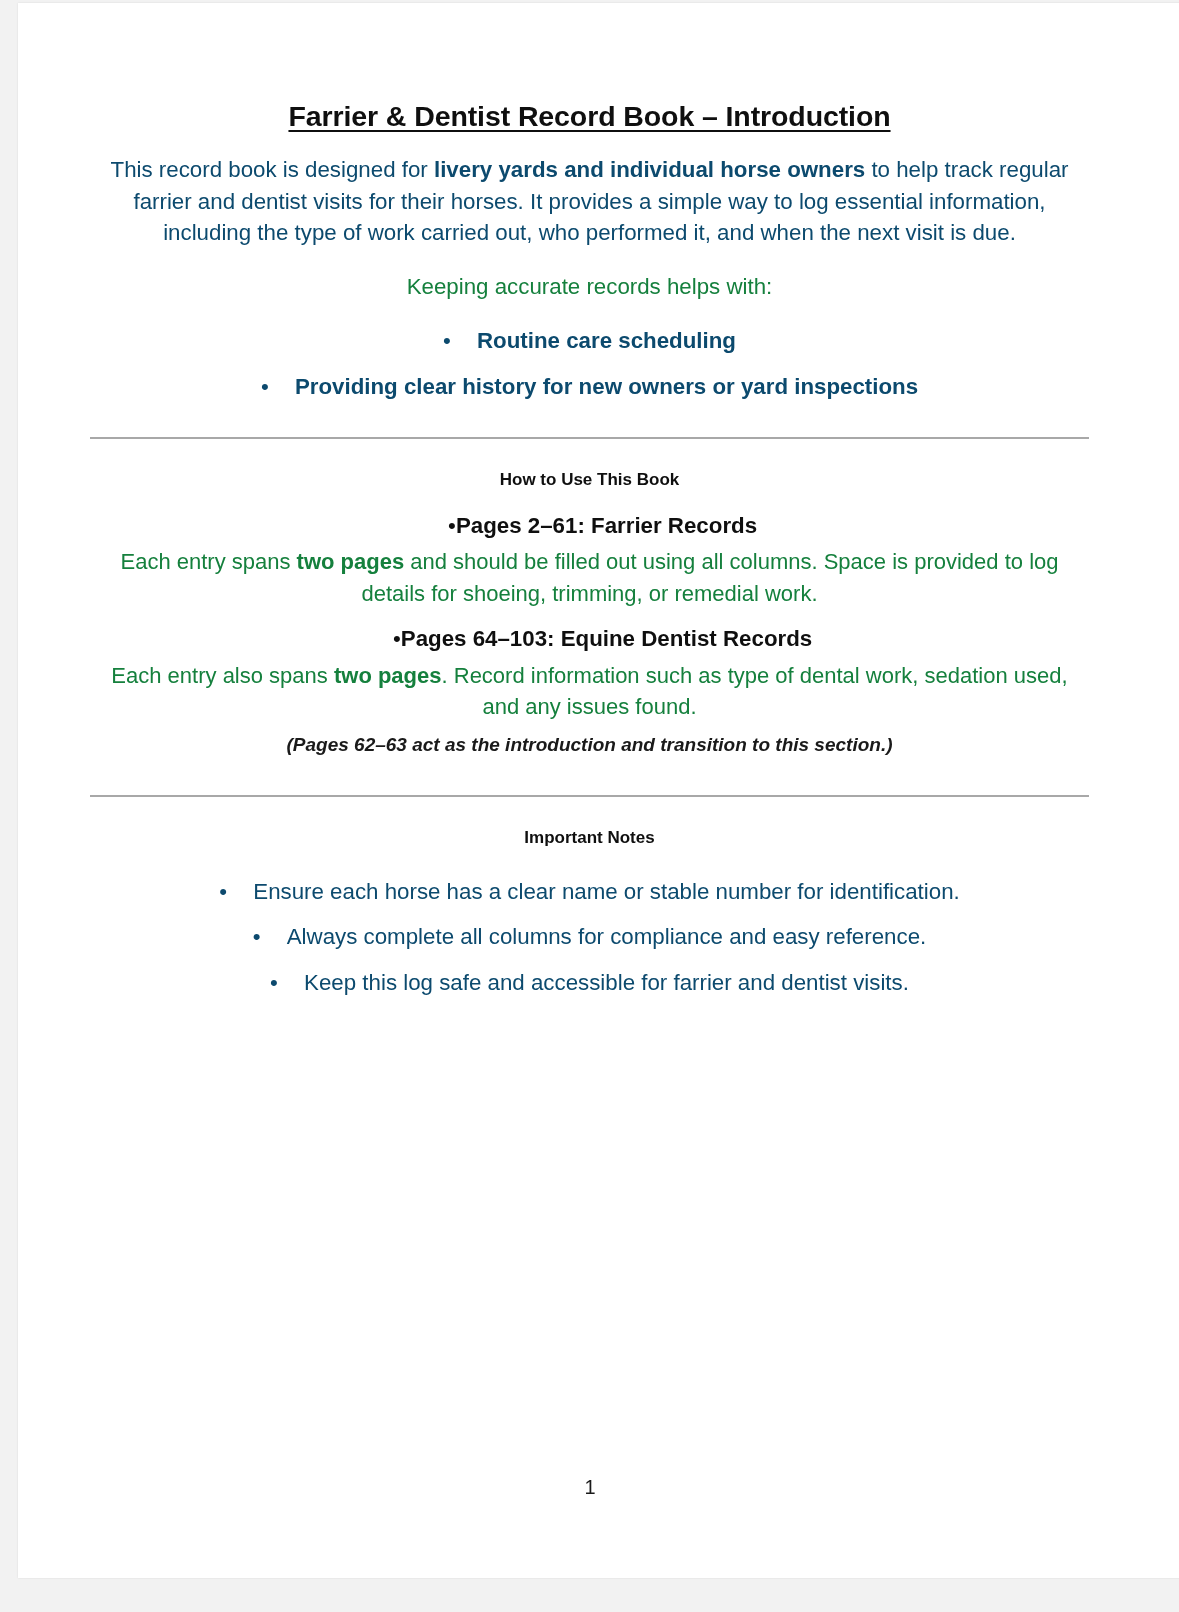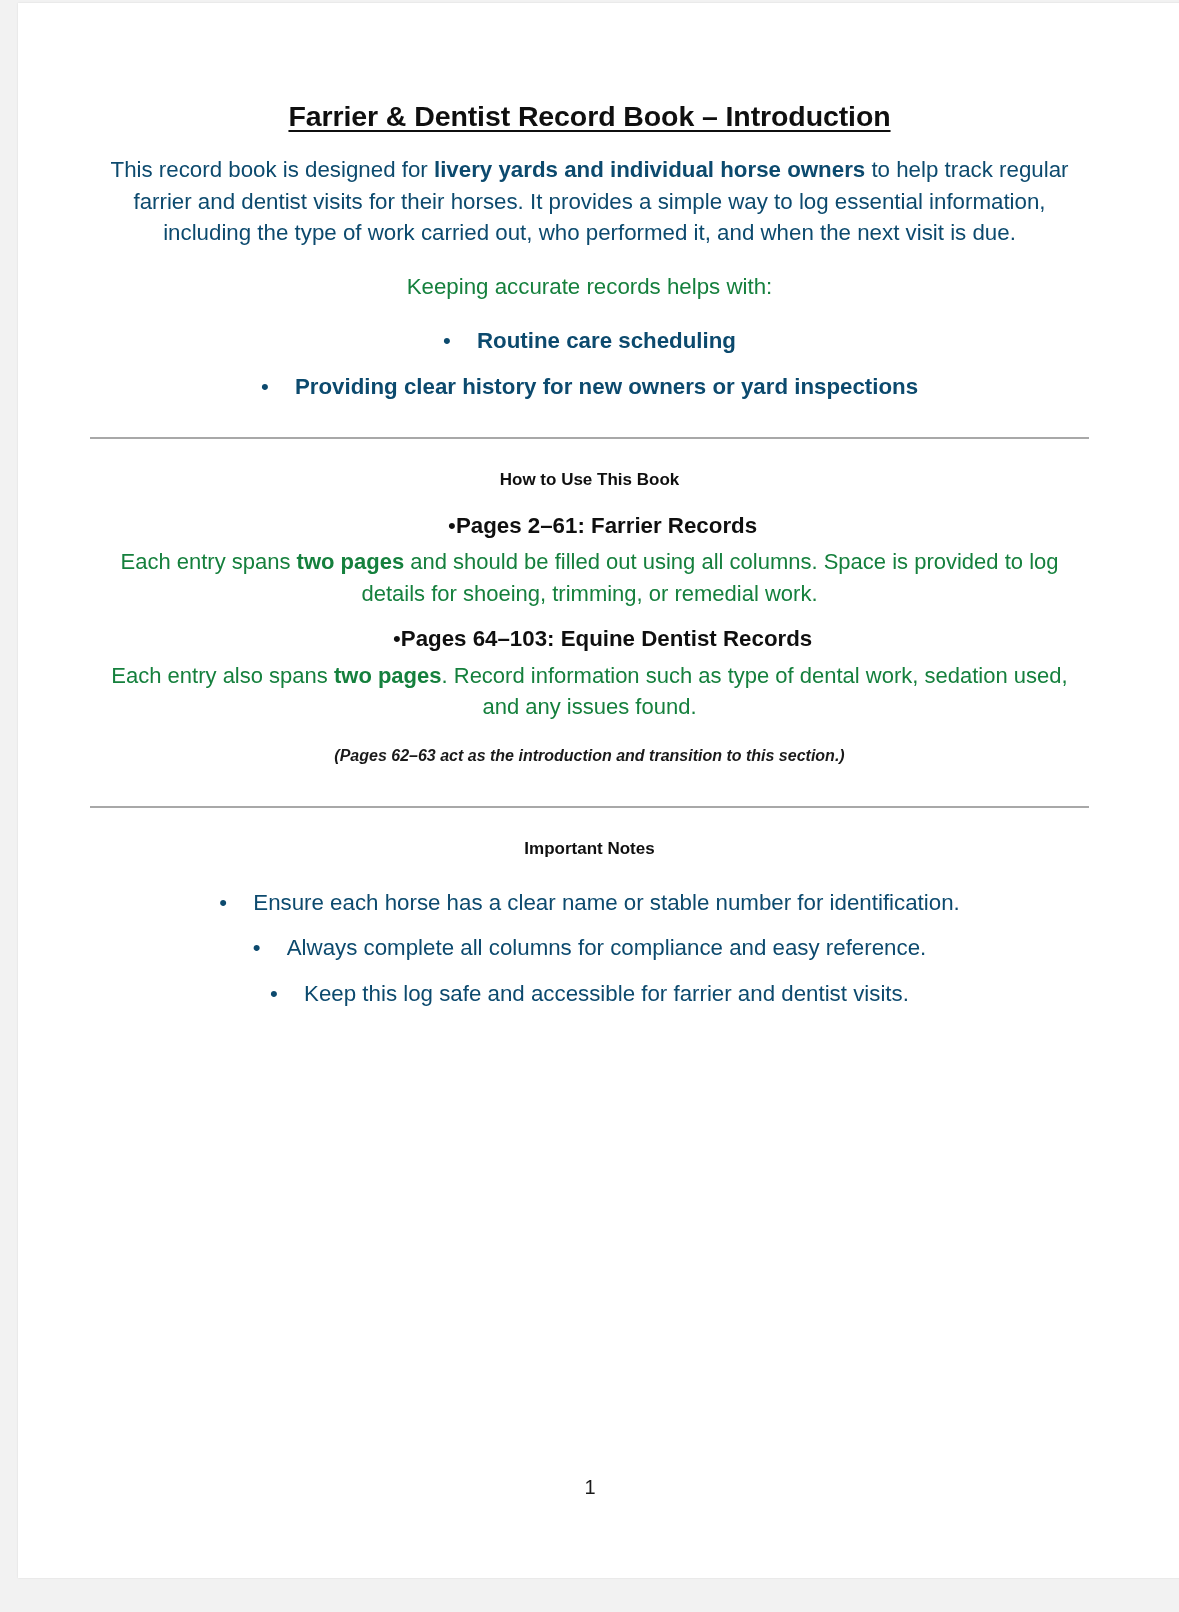--- a/index.html
+++ b/index.html
@@ -111,23 +111,23 @@
     line-height: 31.5px;
   }
   .sub-para {
     margin: 0;
     padding-top: 5px;
     font-size: 22px;
     line-height: 31.5px;
     color: #15803d;
   }
   .note-italic {
-    margin: 15px;
+    margin: 4px;
     padding-top: 2px;
-    font-size: 16px;
+    font-size: 19px;
     font-style: italic;
     font-weight: bold;
     line-height: 31.5px;
     color: #1a1a1a;
   }
   .pages-group { padding-top: 14px; }
   .pages-group .bullet-line {
     font-size: 22.3px;
     line-height: 31.5px;
     font-weight: bold;

